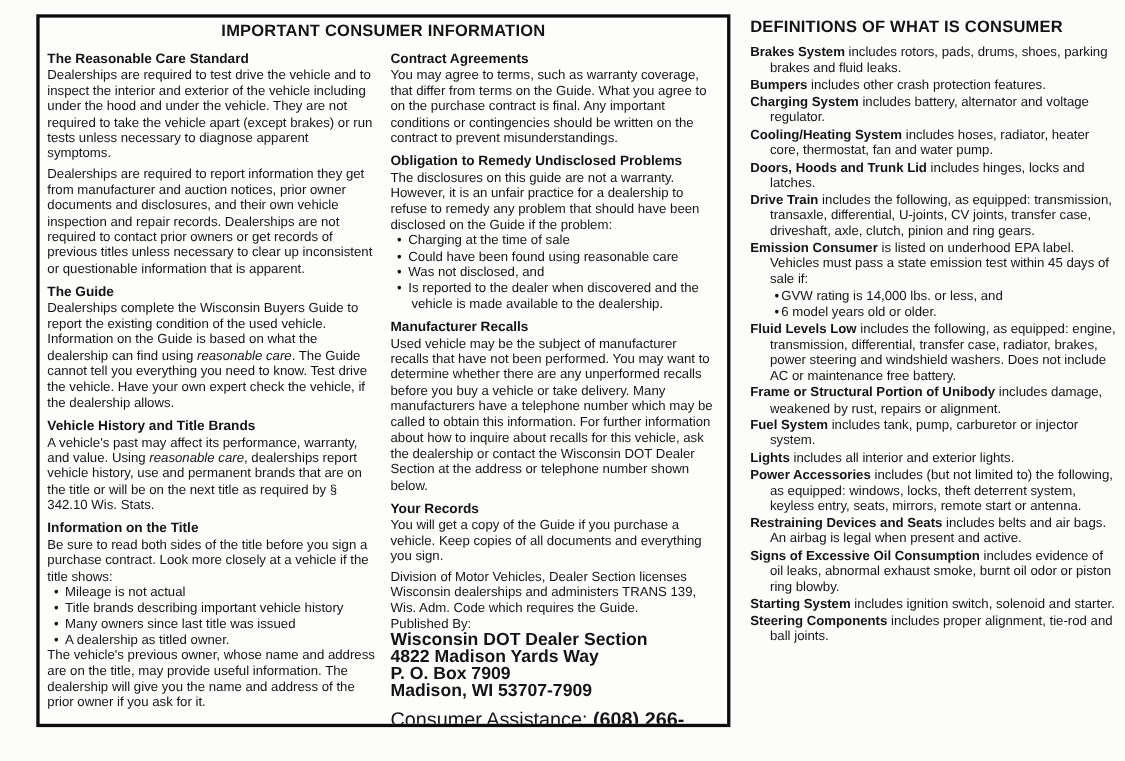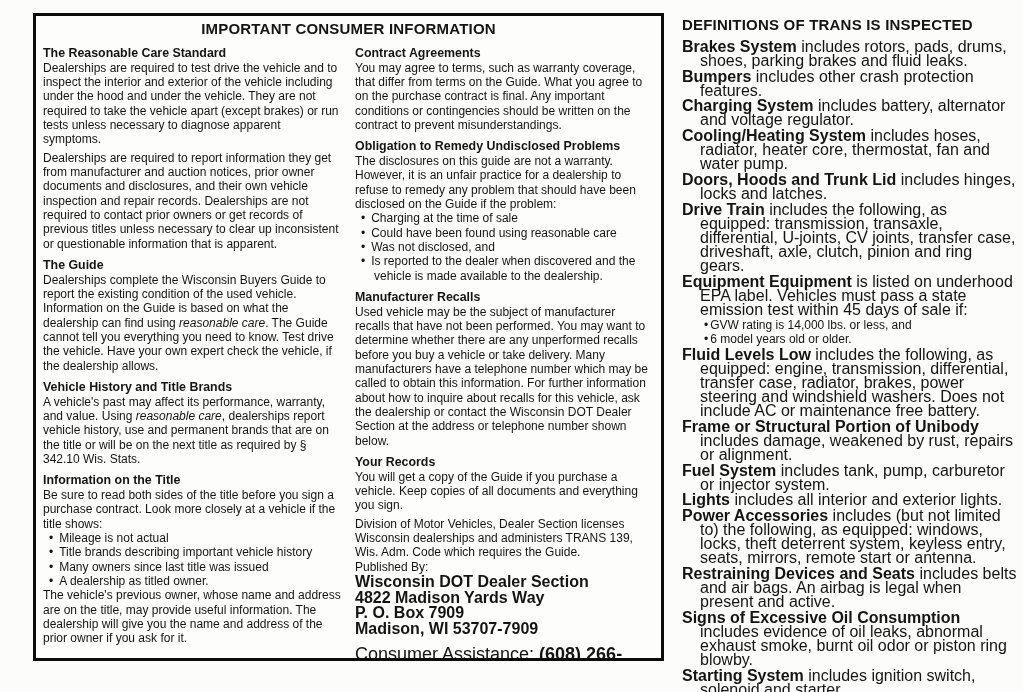--- a/index.html
+++ b/index.html
@@ -41,21 +41,21 @@
   .pub-line{font-size:16px;font-weight:bold;line-height:15.6px;}
   .assist{font-size:18px;margin-top:8px;}
   .assist b{font-weight:bold;}
 
   
   .defs{
     position:absolute;left:682px;top:16px;width:336px;
   }
   .defs-title{font-size:15px;font-weight:bold;margin:0 0 7px 0;letter-spacing:0.2px;}
   p.def{
-    font-size:16px;line-height:14.1px;margin:0 0 1.5px 0;
+    font-size:12px;line-height:14.1px;margin:0 0 1.5px 0;
     padding-left:18px;text-indent:-18px;
   }
   p.def b{font-weight:bold;}
   ul.def-bullets{list-style:none;margin:0 0 1.5px 0;padding:0 0 0 22px;}
   ul.def-bullets li{font-size:12px;line-height:14.1px;text-indent:0;}
   ul.def-bullets li::before{content:"\2022";margin-right:2px;}
 </style>
 </head>
 <body>
 
@@ -134,30 +134,30 @@
           <div class="pub-line">Madison, WI 53707-7909</div>
         </div>
 
         <p class="assist"><span>Consumer Assistance: </span><b>(608) 266-1425</b></p>
       </div>
 
     </div>
   </div>
 
   <div class="defs">
-    <div class="defs-title">DEFINITIONS OF TRANS IS INSPECTED</div>
+    <div class="defs-title">DEFINITIONS OF WHAT IS CONSUMER</div>
 
     <p class="def"><b>Brakes System</b><span> includes rotors, pads, drums, shoes, parking brakes and fluid leaks.</span></p>
     <p class="def"><b>Bumpers</b><span> includes other crash protection features.</span></p>
     <p class="def"><b>Charging System</b><span> includes battery, alternator and voltage regulator.</span></p>
     <p class="def"><b>Cooling/Heating System</b><span> includes hoses, radiator, heater core, thermostat, fan and water pump.</span></p>
     <p class="def"><b>Doors, Hoods and Trunk Lid</b><span> includes hinges, locks and latches.</span></p>
     <p class="def"><b>Drive Train</b><span> includes the following, as equipped: transmission, transaxle, differential, U-joints, CV joints, transfer case, driveshaft, axle, clutch, pinion and ring gears.</span></p>
 
-    <p class="def"><b>Equipment Equipment</b><span> is listed on underhood EPA label. Vehicles must pass a state emission test within 45 days of sale if:</span></p>
+    <p class="def"><b>Emission Consumer</b><span> is listed on underhood EPA label. Vehicles must pass a state emission test within 45 days of sale if:</span></p>
     <ul class="def-bullets">
       <li>GVW rating is 14,000 lbs. or less, and</li>
       <li>6 model years old or older.</li>
     </ul>
 
     <p class="def"><b>Fluid Levels Low</b><span> includes the following, as equipped: engine, transmission, differential, transfer case, radiator, brakes, power steering and windshield washers. Does not include AC or maintenance free battery.</span></p>
     <p class="def"><b>Frame or Structural Portion of Unibody</b><span> includes damage, weakened by rust, repairs or alignment.</span></p>
     <p class="def"><b>Fuel System</b><span> includes tank, pump, carburetor or injector system.</span></p>
     <p class="def"><b>Lights</b><span> includes all interior and exterior lights.</span></p>
     <p class="def"><b>Power Accessories</b><span> includes (but not limited to) the following, as equipped: windows, locks, theft deterrent system, keyless entry, seats, mirrors, remote start or antenna.</span></p>

